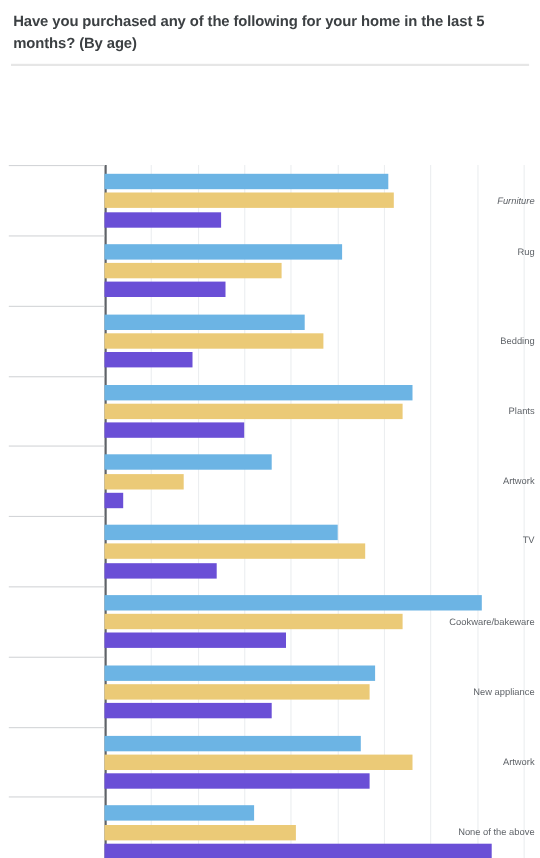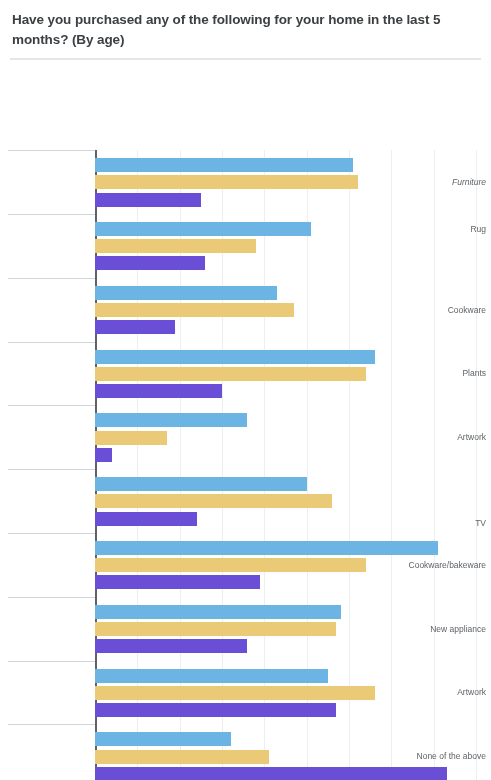--- a/index.html
+++ b/index.html
@@ -124,24 +124,24 @@
         <div class="group-rule" style="top: 345.2px;"></div>
         <div class="group-rule" style="top: 409px;"></div>
         <div class="group-rule" style="top: 472.8px;"></div>
         <div class="group-rule" style="top: 536.6px;"></div>
         <div class="group-rule" style="top: 600.4px;"></div>
         <div class="group-rule" style="top: 664.2px;"></div>
       </div>
     <div id="cat-labels">
         <div class="cat-label" style="top: 121.9px; font-style: italic;">Furniture</div>
         <div class="cat-label" style="top: 169px;">Rug</div>
-        <div class="cat-label" style="top: 249.5px;">Cookware</div>
+        <div class="cat-label" style="top: 249.5px;">Bedding</div>
         <div class="cat-label" style="top: 313.3px;">Plants</div>
         <div class="cat-label" style="top: 377.1px;">Artwork</div>
-        <div class="cat-label" style="top: 463px;">TV</div>
+        <div class="cat-label" style="top: 431px;">TV</div>
         <div class="cat-label" style="top: 504.7px;">Cookware/bakeware</div>
         <div class="cat-label" style="top: 568.5px;">New appliance</div>
         <div class="cat-label" style="top: 632.3px;">Artwork</div>
         <div class="cat-label" style="top: 696.1px;">None of the above</div>
       </div>
     <div id="bars">
         <div class="bar" title="Furniture — 18-34 year olds: 30.5" style="left: 95px; top: 98px; width: 258.335px; background: rgb(108, 180, 228);"></div>
         <div class="bar" title="Furniture — 35-54 year olds: 31" style="left: 95px; top: 115.2px; width: 262.57px; background: rgb(235, 202, 119);"></div>
         <div class="bar" title="Furniture — 54+: 12.5" style="left: 95px; top: 132.4px; width: 105.875px; background: rgb(106, 79, 214);"></div>
         <div class="bar" title="Rug — 18-34 year olds: 25.5" style="left: 95px; top: 161.8px; width: 215.985px; background: rgb(108, 180, 228);"></div>

